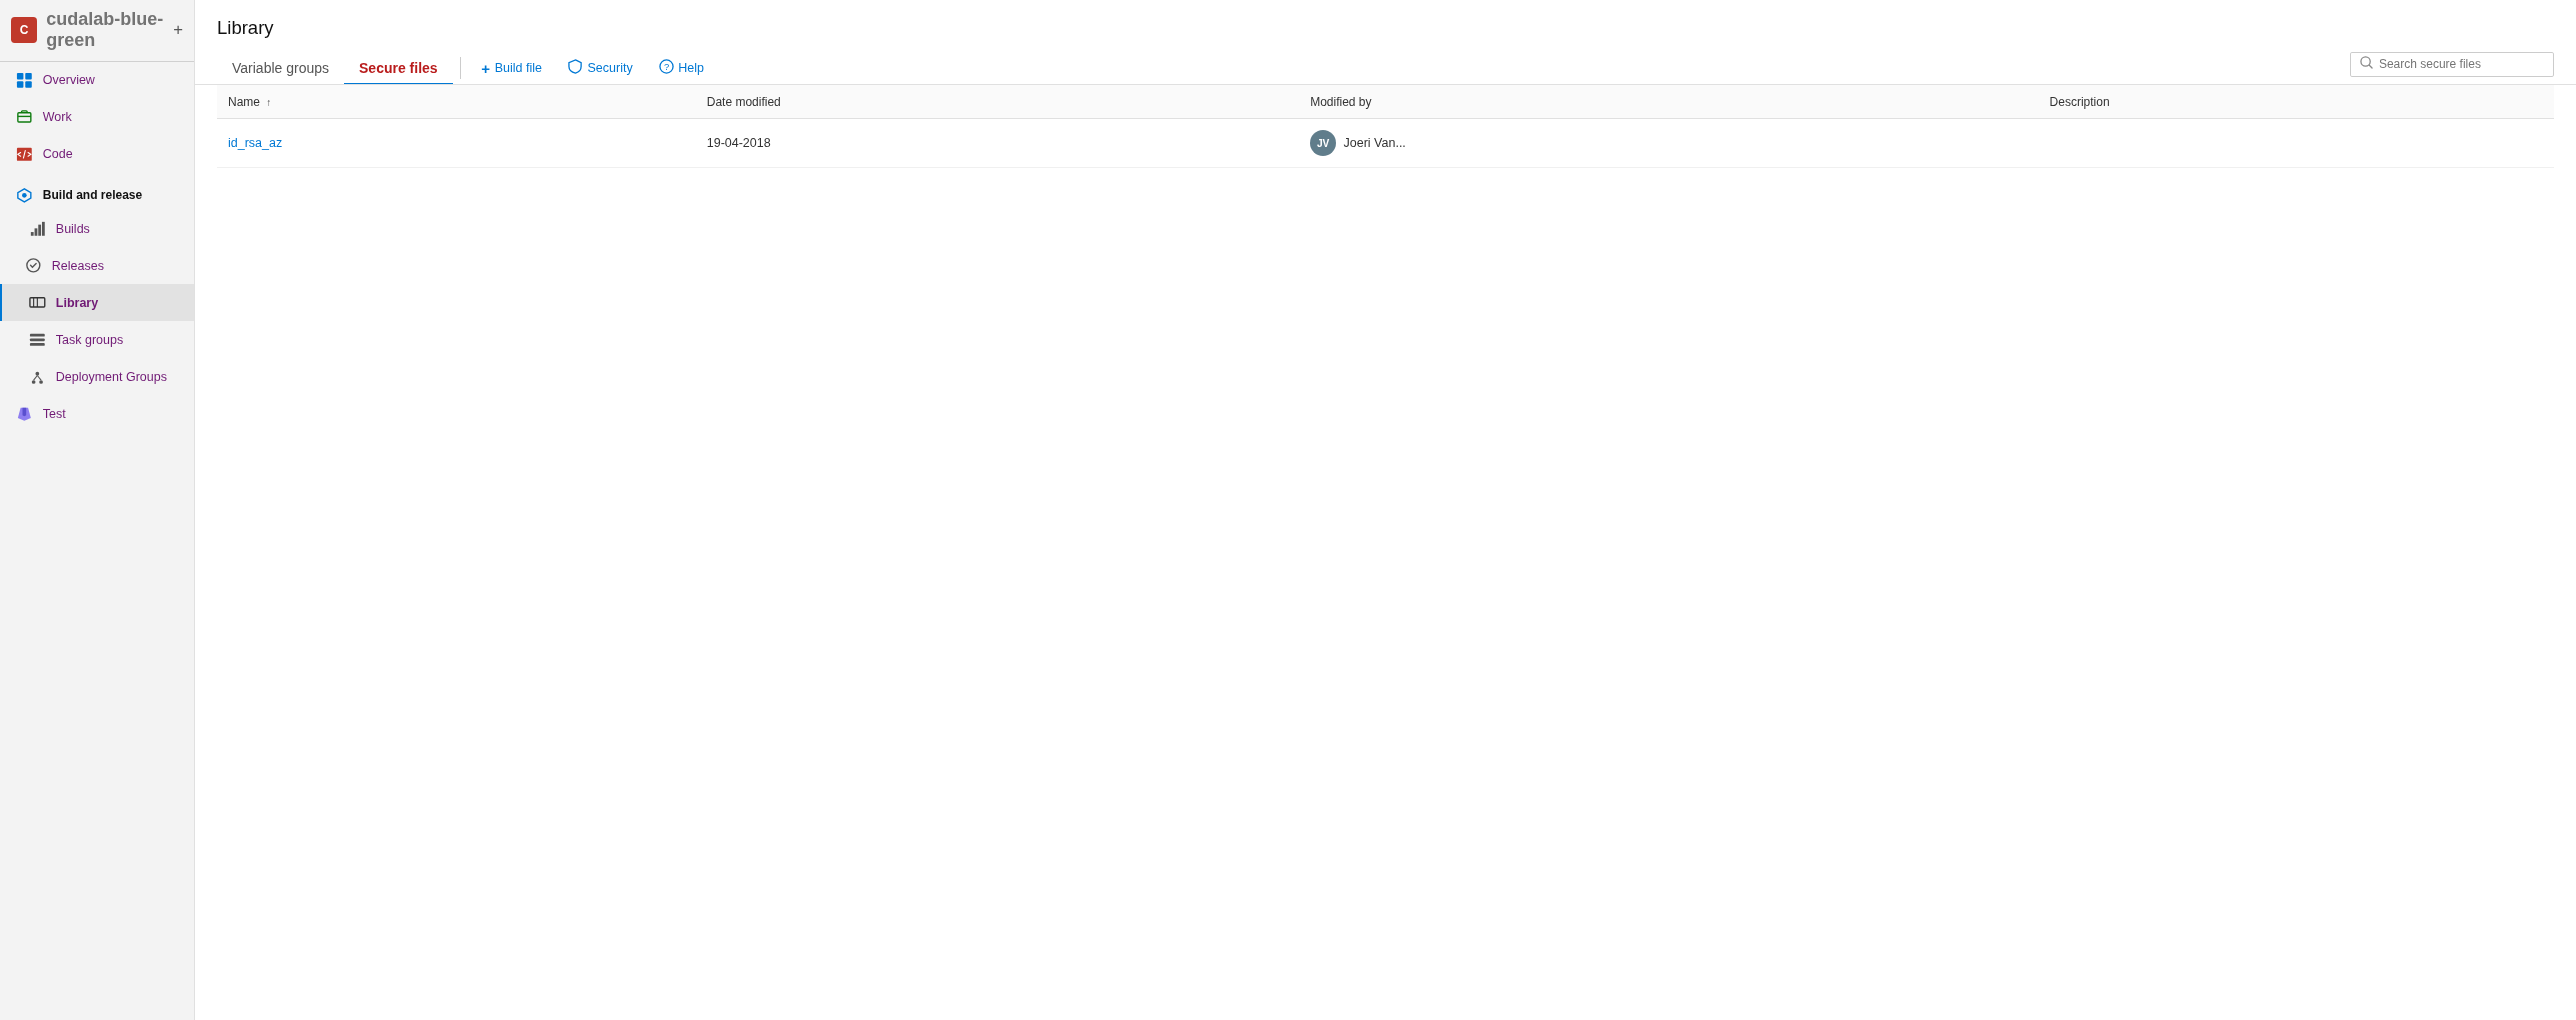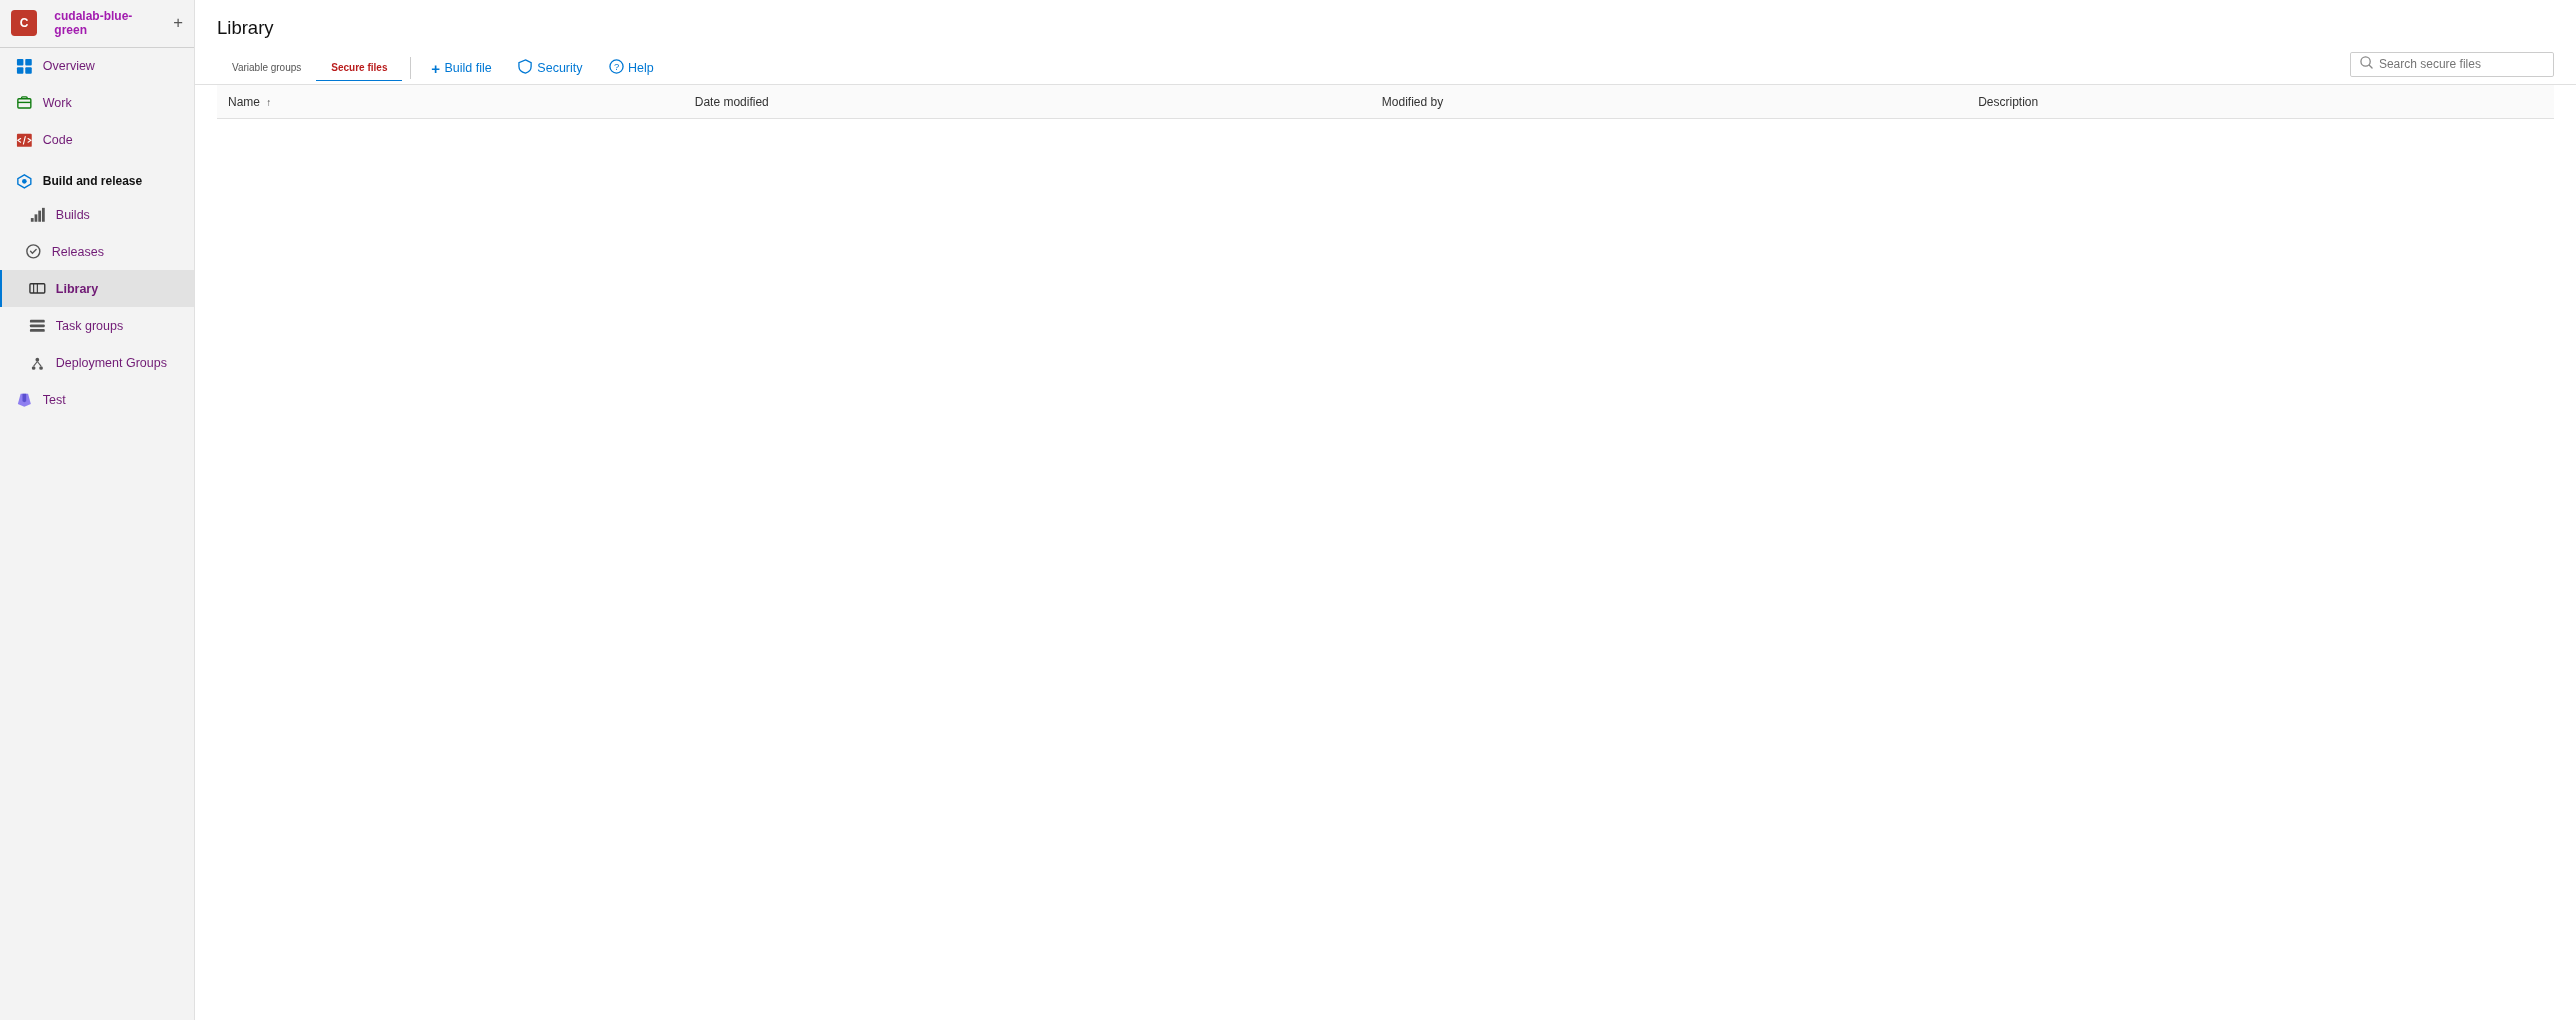--- a/index.html
+++ b/index.html
@@ -25,23 +25,22 @@
     }
     .sidebar-avatar {
       width: 26px; height: 26px;
       background: #c0392b;
       border-radius: 3.7px;
       color: #fff;
       display: flex; align-items: center; justify-content: center;
       font-size: 12px; font-weight: bold;
     }
     .sidebar-project-name {
-      font-size: 12px; font-weight: 600; color: #a21caf;
+      font-size: 18px; font-weight: 600; color: #737373;
       flex: 1;
-      margin-left: 8px;
     }
     .sidebar-add-btn {
       background: none; border: none; cursor: pointer;
       color: #555; font-size: 16.7px; line-height: 1;
     }
     .sidebar-nav { flex: 1; }
     .sidebar-item {
       display: flex; align-items: center; gap: 9.3px;
       padding: 9.3px 13px;
       cursor: pointer;
@@ -60,21 +59,21 @@
       border-bottom: 0.9px solid #e0e0e0;
     }
     .main-title { font-size: 18.5px; font-weight: 400; color: #111; margin-bottom: 13px; }
     .tabs-bar {
       display: flex; align-items: center; gap: 0;
       border-bottom: none;
     }
     .tab {
       padding: 7.4px 15px;
       cursor: pointer;
-      font-size: 10px;
+      font-size: 14px;
       color: #555;
       border-bottom: 1.9px solid transparent;
       white-space: nowrap;
     }
     .tab.active { color: #b91c1c; border-bottom: 1.9px solid #0078d4; font-weight: 600; }
     .tab-divider { width: 0.9px; background: #ccc; height: 22px; margin: 0 7.4px; }
     .tab-action {
       display: flex; align-items: center; gap: 4.6px;
       padding: 7.4px 13px;
       cursor: pointer;
@@ -306,17 +305,32 @@
           <th>
             <span>Name</span>
             <span class="sort-indicator">↑</span>
           </th>
           <th>Date modified</th>
           <th>Modified by</th>
           <th>Description</th>
         </tr>
       </thead>
       <tbody id="files-table-body">
+      <tr>
+      <td>
+        <span class="file-name">id_rsa_az</span>
+      </td>
+      <td>19-04-2018</td>
+      <td>
+        <div class="modified-by-cell">
+          <div class="avatar-circle" style="background:#607d8b">
+            <span>JV</span>
+          </div>
+          <span>Joeri Van...</span>
+        </div>
+      </td>
+      <td></td>
+    </tr>
         </tbody>
     </table>
   </div>
 </div>
 
 
 </body></html>

